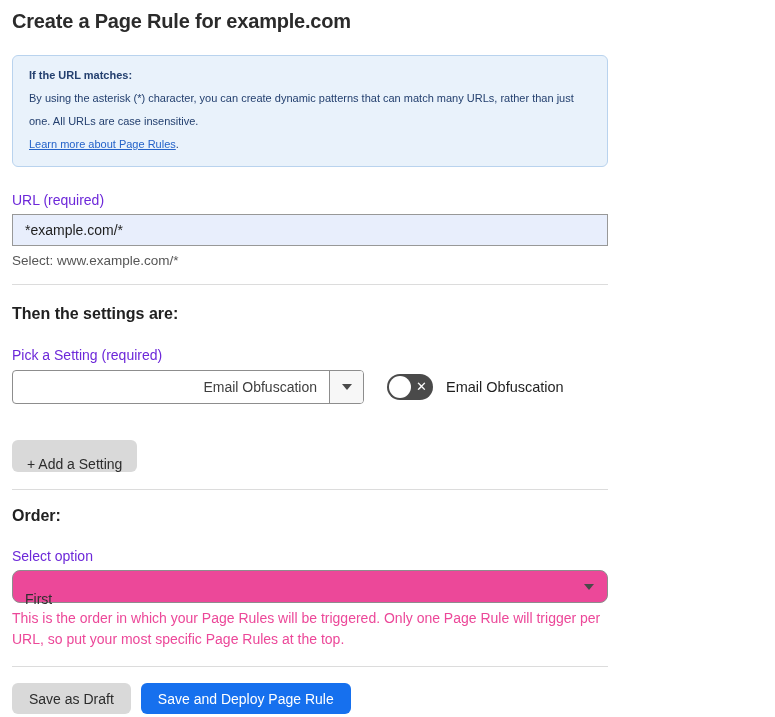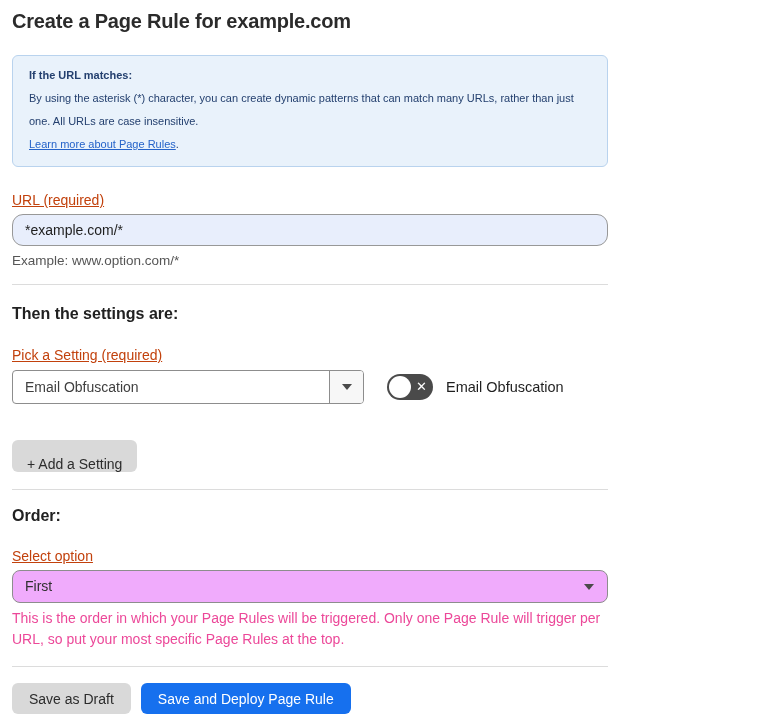--- a/index.html
+++ b/index.html
@@ -26,49 +26,49 @@
     color: #24406f;
     font-size: 11px;
     line-height: 23px;
   }
   .info-heading { font-weight: 700; }
   .info-link {
     color: #2563c9; text-decoration: underline; cursor: pointer;
   }
   .info-link-suffix { color: #24406f; }
 
-  .field-label { font-size: 14px; color: #c2410c; text-decoration: underline; }
+  .field-label { font-size: 14px; color: #6d28d9; }
   .url-label { margin-top: 25px; }
 
   .url-input {
     display: block; width: 100%; height: 32px;
     margin-top: 6px;
     background: #e8eefc;
     border: 1px solid #989898;
-    border-radius: 11px;
+    border-radius: 0;
     padding: 0 12px;
     font-size: 14px; color: #1e1e1e;
     font-family: "Liberation Sans", sans-serif;
     outline: none;
   }
   .helper-text { margin-top: 7px; font-size: 13.5px; color: #565656; }
 
   hr.divider {
     border: none; border-top: 1px solid #dcdcdc;
     margin-top: 16px;
   }
 
   .section-heading {
     font-size: 16px; font-weight: 700; color: #212121;
     margin-top: 20px;
   }
 
   .picker-label { margin-top: 24px; }
 
-  .setting-row { margin-top: 7px; display: flex; align-items: center; }
+  .setting-row { margin-top: 7px; display: flex; align-items: center; text-align: right; }
 
   .composite-select {
     width: 352px; height: 34px;
     border: 1px solid #8d8d8d; border-radius: 4px;
     display: flex; align-items: stretch;
     background: #fff; cursor: pointer;
   }
   .composite-select-value {
     flex: 1; padding: 0 12px; line-height: 32px;
     font-size: 14px; color: #3f3f3f;
@@ -115,22 +115,22 @@
   .btn-blue { background: #1670ee; color: #ffffff; }
 
   .add-setting-btn { margin-top: 36px; height: 30px; padding: 16px 15px; }
 
   .order-heading { margin-top: 17px; }
   .order-select-label { margin-top: 23px; }
 
   .order-select {
     margin-top: 6px; width: 100%; height: 33px;
     border: 1px solid #8d8d8d; border-radius: 8px;
-    position: relative; background: #f0abfc; cursor: pointer;
-    padding: 0 12px; line-height: 31px;
+    position: relative; background: #ec4899; cursor: pointer;
+    padding: 13px 12px; line-height: 31px;
     font-size: 14px; color: #2f2f2f;
   }
   .order-select .caret-down {
     position: absolute; right: 13px; top: 13px;
   }
 
   .order-helper {
     margin-top: 5px; font-size: 14px; line-height: 21px; color: #ec4899;
   }
 
@@ -147,21 +147,21 @@
   <div class="info-box">
     <div class="info-heading">If the URL matches:</div>
     <div class="info-body">By using the asterisk (*) character, you can create dynamic patterns that can match many URLs, rather than just one. All URLs are case insensitive.</div>
     <div>
       <a class="info-link">Learn more about Page Rules</a><span class="info-link-suffix">.</span>
     </div>
   </div>
 
   <div class="field-label url-label">URL (required)</div>
   <input class="url-input" type="text" value="*example.com/*" style="">
-  <div class="helper-text">Example: www.option.com/*</div>
+  <div class="helper-text">Select: www.example.com/*</div>
 
   <hr class="divider">
 
   <h2 class="section-heading">Then the settings are:</h2>
 
   <div class="field-label picker-label">Pick a Setting (required)</div>
 
   <div class="setting-row">
     <div class="composite-select">
       <div class="composite-select-value">Email Obfuscation</div>

